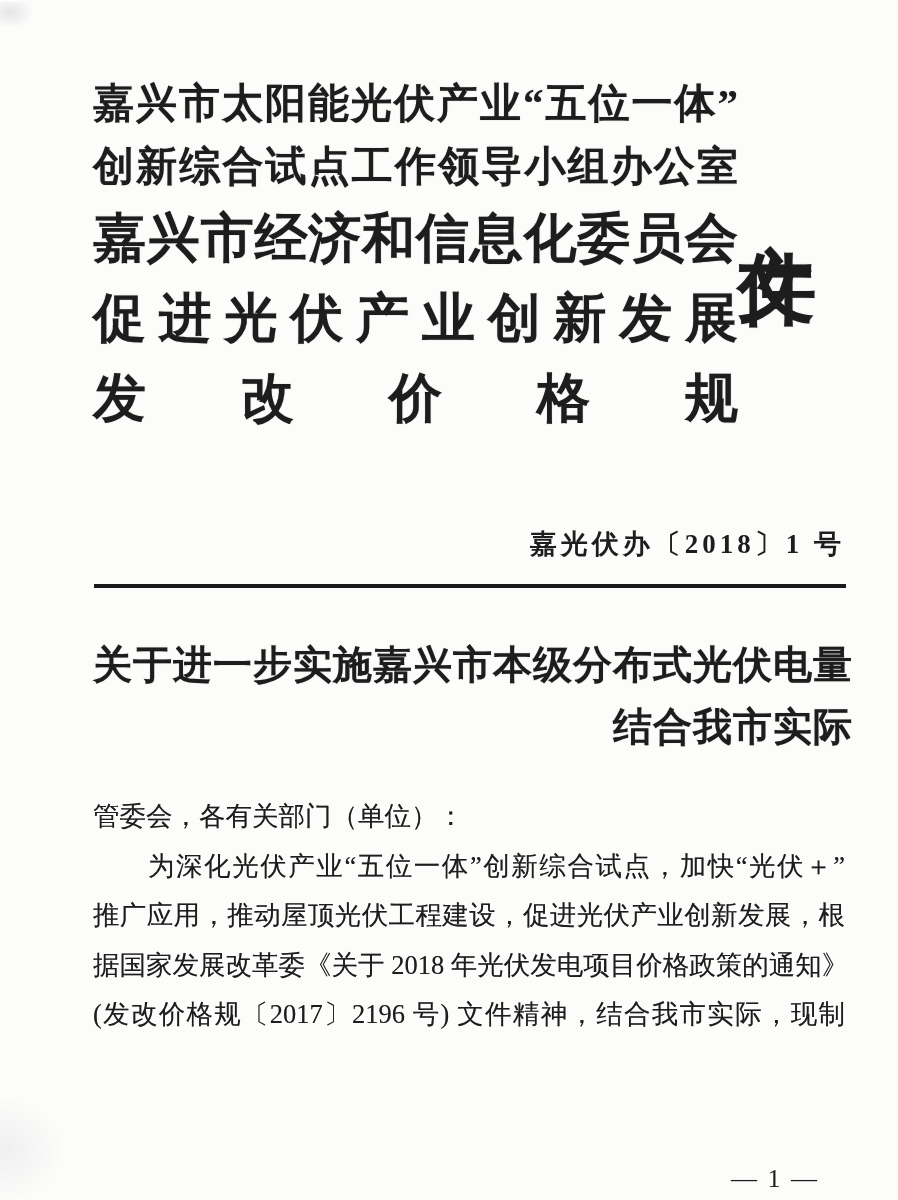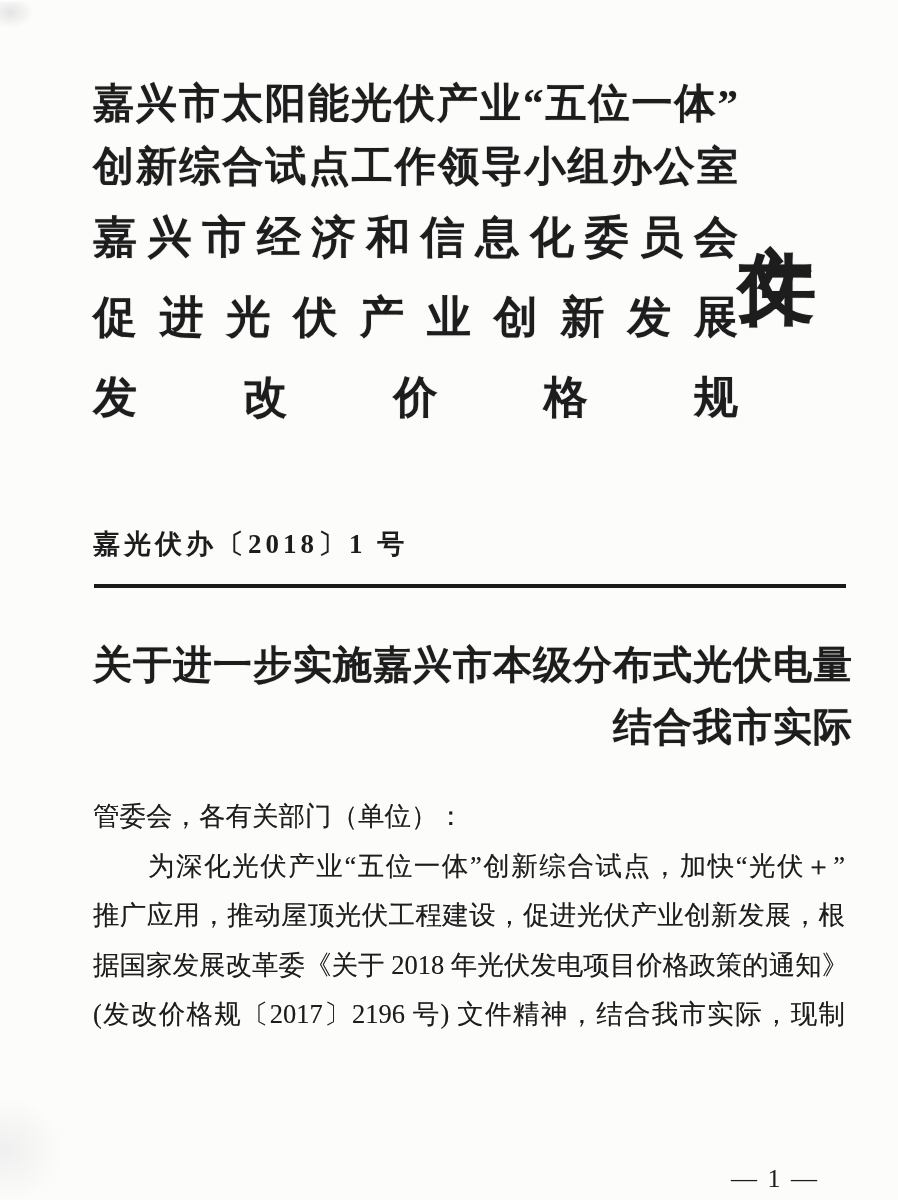--- a/index.html
+++ b/index.html
@@ -29,35 +29,35 @@
     position: absolute; left: 93px; top: 72px; width: 645px;
     font-weight: bold;
     text-shadow: 0 0 1px rgba(30,30,30,0.45);
   }
   .issuer-small {
     font-size: 41px; line-height: 63px; height: 63px;
     text-align: justify; text-align-last: justify;
     white-space: nowrap;
   }
   .issuer-large {
-    font-size: 44px; line-height: 80px; height: 80px;
+    font-size: 53px; line-height: 80px; height: 80px;
     text-align: justify; text-align-last: justify;
     white-space: nowrap;
   }
   .doc-type-vertical {
     position: absolute; left: 738px; top: 180px;
     writing-mode: vertical-rl;
     font-size: 78px; font-weight: bold; line-height: 1;
     letter-spacing: 10px;
     text-shadow: 0 0 1px rgba(30,30,30,0.4);
   }
 
   .doc-number {
     position: absolute; left: 93px; top: 526px; width: 752px;
-    text-align: left;
+    text-align: right;
     font-size: 27px; font-weight: 600; letter-spacing: 4px;
   }
 
   .rule {
     position: absolute; left: 94px; top: 584px; width: 752px; height: 4px;
     background: #1a1a1a;
   }
 
   .doc-title {
     position: absolute; left: 45px; top: 634px; width: 808px;

